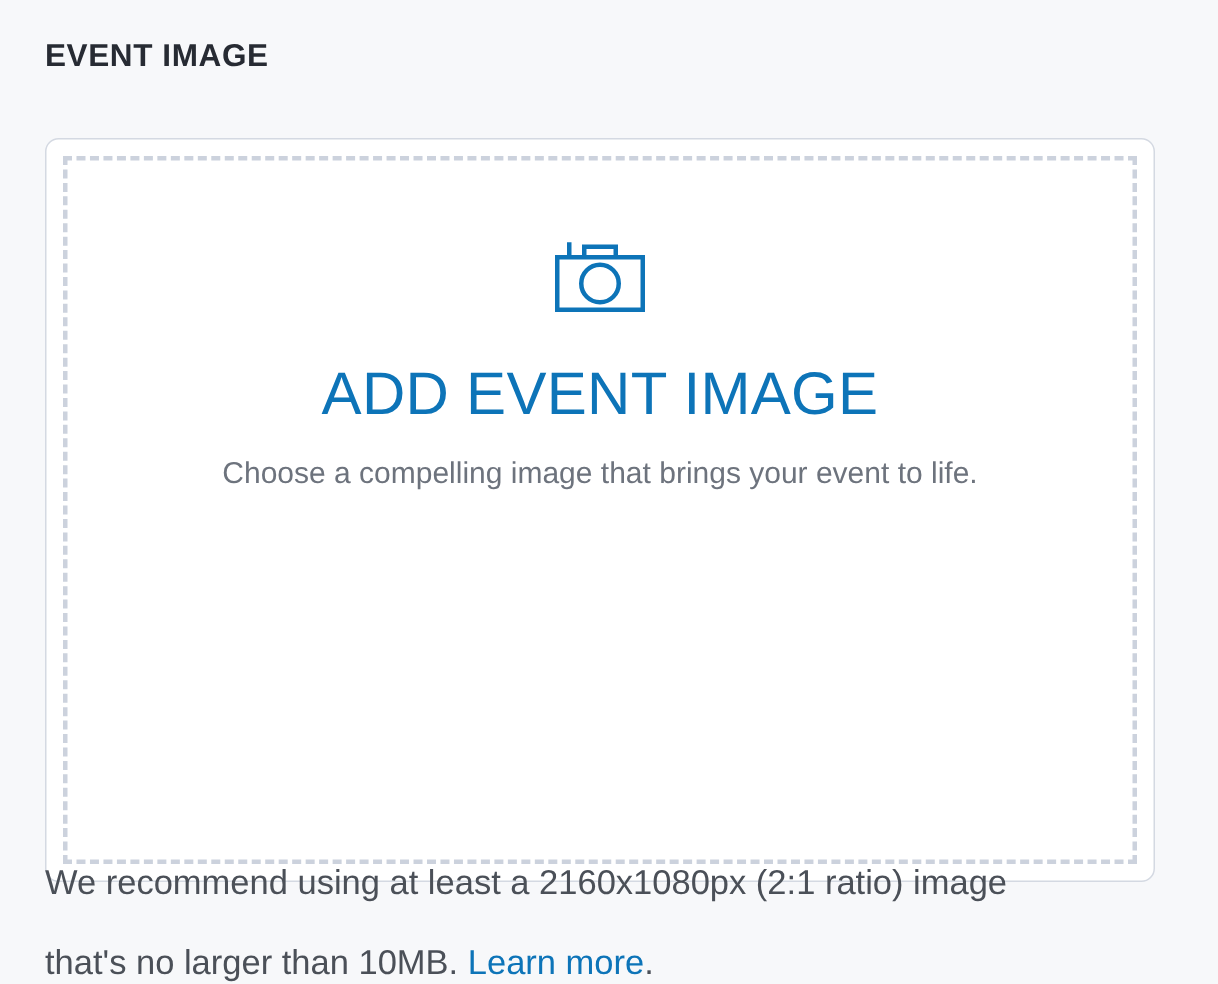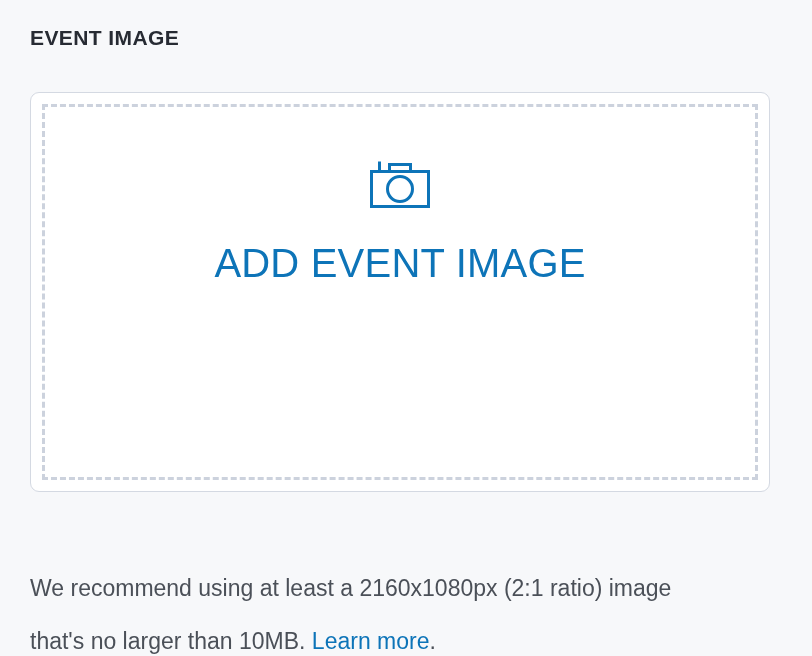--- a/index.html
+++ b/index.html
@@ -35,21 +35,21 @@
     line-height: 1.2;
     white-space: nowrap;
   }
 
   
   .upload-card {
     position: absolute;
     left: 30px;
     top: 92px;
     width: 740px;
-    height: 400px;
+    height: 496px;
     box-sizing: border-box;
     background: #ffffff;
     border: 1px solid #d4d9e2;
     border-radius: 9px;
     cursor: pointer;
   }
 
   .dropzone {
     position: absolute;
     left: 11px;
@@ -125,19 +125,20 @@
 
         <path d="M20.5 12 L20.5 5.5 L41.5 5.5 L41.5 12" fill="none" stroke="#0d74b8" stroke-width="3"></path>
 
         <rect x="2.5" y="12.5" width="57" height="35" fill="none" stroke="#0d74b8" stroke-width="3"></rect>
 
         <circle cx="31" cy="30" r="12.5" fill="none" stroke="#0d74b8" stroke-width="3"></circle>
       </svg>
 
       <div class="add-title">ADD EVENT IMAGE</div>
 
+      <div class="add-subtitle">Choose a compelling image that brings your event to life.</div>
 
     </div>
   </div>
 
   <div class="helper"><span>We recommend using at least a 2160x1080px (2:1 ratio) image that's no larger than 10MB. </span><a class="helper-link" href="#">Learn more</a><span>.</span></div>
 
 </div>
 
 </body></html>

